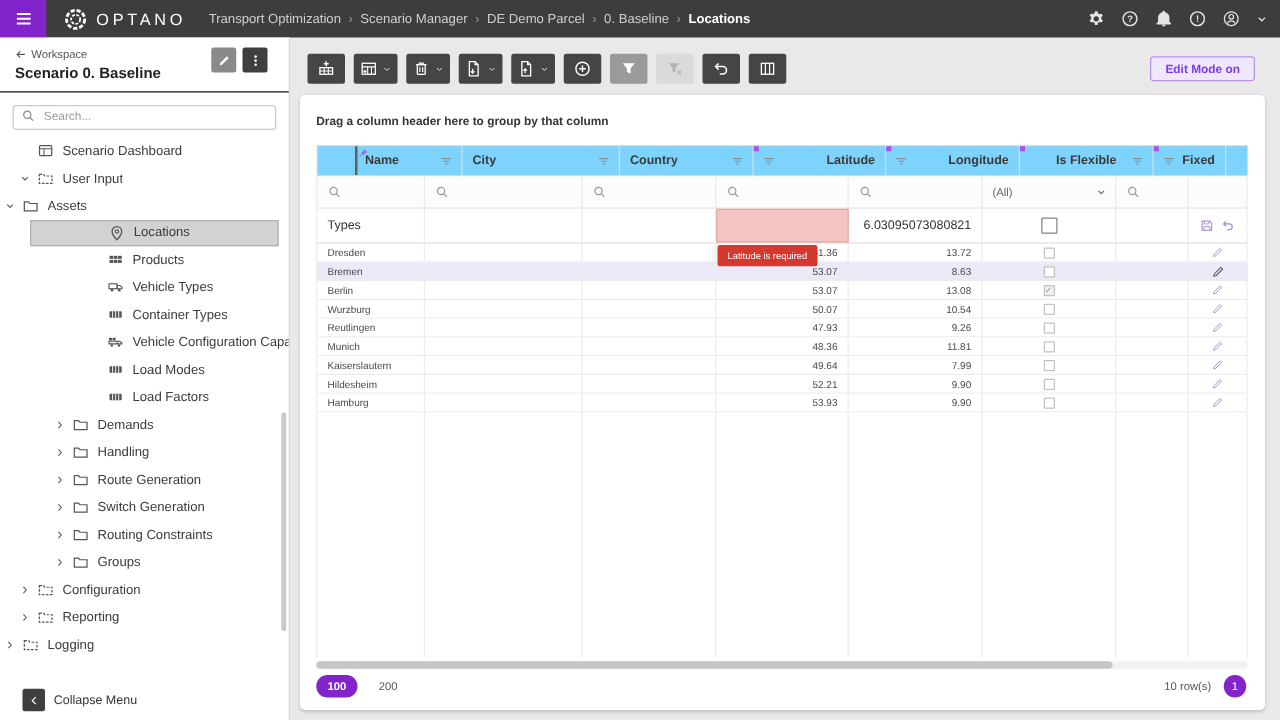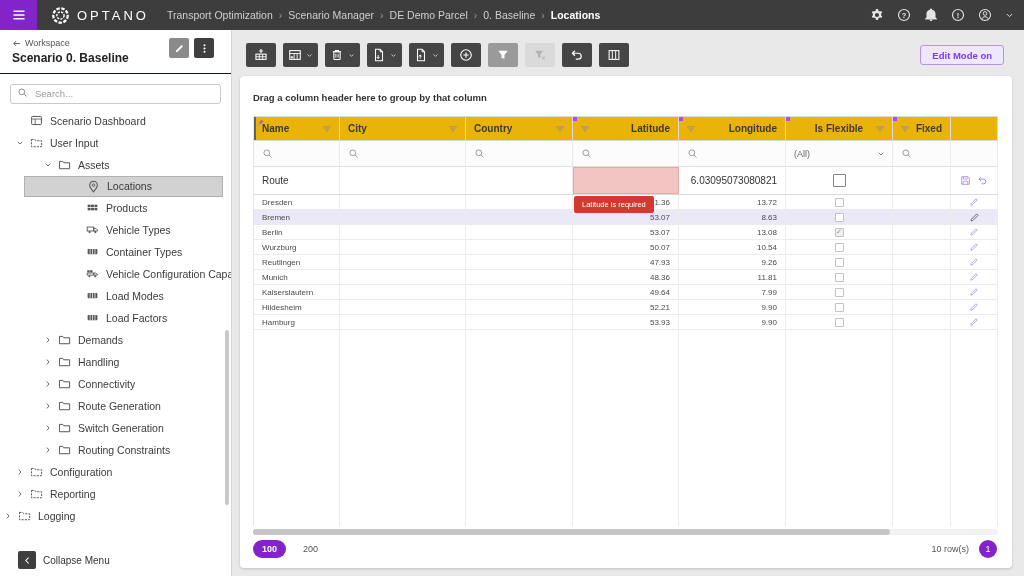--- a/index.html
+++ b/index.html
@@ -49,21 +49,21 @@
   .tb-group { display:flex; gap:7px; }
   .tb-btn { height:24px; min-width:30px; background:var(--tbbtn,#454545); border:none; border-radius:2px; color:#fff; display:flex; align-items:center; justify-content:center; cursor:pointer; padding:0 5px; gap:4px; }
   .tb-btn.active { background:#9a9a9a; }
   .tb-btn.disabled { background:#dadada; color:#b3b3b3; cursor:default; }
   .caret { color:inherit; opacity:.9; }
   .edit-mode { margin-left:auto; height:20px; padding:0 11px; border-radius:3px; border:1px solid #b893e6; background:var(--lightpurple,#efe7fb); color:#7c3aed; font-size:9.5px; font-weight:bold; cursor:pointer; font-family:inherit; }
 
   .card { position:absolute; left:8px; top:46px; width:772px; height:492px; background:#fff; border-radius:4px; box-shadow:0 1px 3px rgba(0,0,0,.18); }
   .group-hint { position:absolute; left:13px; top:16px; font-size:9.5px; font-weight:bold; color:#333; }
   .grid { position:absolute; left:13px; top:40px; width:745px; height:410px; display:flex; flex-direction:column; border-left:1px solid #e6e6e6; }
-  .hrow { display:flex; height:25px; background:#eab308; border-top:1px solid #dcdcdc; border-bottom:1px solid #d8d8d8; flex:none; }
+  .hrow { display:flex; height:25px; background:#7dd3fc; border-top:1px solid #dcdcdc; border-bottom:1px solid #d8d8d8; flex:none;padding-left:30px; }
   .hcell { position:relative; display:flex; align-items:center; font-size:10px; font-weight:bold; color:#3a3a3a; border-right:1px solid #dcdcdc; cursor:pointer; }
   .hcell.first { box-shadow:inset 2px 0 0 #606060; }
   .hcell.al { justify-content:space-between; padding:0 6px 0 8px; }
   .hcell.ar { justify-content:space-between; padding:0 8px 0 6px; }
   .hcell.ac { justify-content:center; }
   .hcell.ac .hfilter { position:absolute; right:6px; }
   .hfilter { color:#8d8d8d; }
   .req-dot { position:absolute; left:0; top:0; width:4px; height:4px; background:#b14aed; }
   .colpin { position:absolute; left:2px; top:1px; color:#a44bd3; }
   .frow { display:flex; height:26px; background:#fcfcfc; border-bottom:1px solid #e0e0e0; flex:none; }
@@ -223,21 +223,21 @@
               </svg>
             </span>
           </span>
           <span class="ic ticon" style="width: 13px; height: 13px;">
             <svg viewBox="0 0 16 16">
               <path d="M1.8 4.2h4.1l1.3 1.7h7.1v7.3H1.8z" fill="none" stroke="currentColor" stroke-width="1.2" stroke-dasharray="2.6 1.4"></path>
             </svg>
           </span>
           <span class="tlabel">User Input</span>
         </div>
-        <div class="titem" style="padding-left: 40px;">
+        <div class="titem" style="">
           <span class="exp">
             <span class="ic" style="width: 8px; height: 8px;">
               <svg viewBox="0 0 16 16">
                 <path d="M3.5 5.5 8 10l4.5-4.5" fill="none" stroke="currentColor" stroke-width="1.7"></path>
               </svg>
             </span>
           </span>
           <span class="ic ticon" style="width: 13px; height: 13px;">
             <svg viewBox="0 0 16 16">
               <path d="M1.8 4.2h4.1l1.3 1.7h7.1v7.3H1.8z" fill="none" stroke="currentColor" stroke-width="1.2"></path>
@@ -362,66 +362,66 @@
               <svg viewBox="0 0 16 16">
                 <path d="M5.5 3 10 8l-4.5 5" fill="none" stroke="currentColor" stroke-width="1.7"></path>
               </svg>
             </span>
           </span>
           <span class="ic ticon" style="width: 13px; height: 13px;">
             <svg viewBox="0 0 16 16">
               <path d="M1.8 4.2h4.1l1.3 1.7h7.1v7.3H1.8z" fill="none" stroke="currentColor" stroke-width="1.2"></path>
             </svg>
           </span>
-          <span class="tlabel">Connectivity</span>
+          <span class="tlabel">Route Generation</span>
         </div>
         <div class="titem" style="padding-left: 40px;">
           <span class="exp">
             <span class="ic" style="width: 8px; height: 8px;">
               <svg viewBox="0 0 16 16">
                 <path d="M5.5 3 10 8l-4.5 5" fill="none" stroke="currentColor" stroke-width="1.7"></path>
               </svg>
             </span>
           </span>
           <span class="ic ticon" style="width: 13px; height: 13px;">
             <svg viewBox="0 0 16 16">
               <path d="M1.8 4.2h4.1l1.3 1.7h7.1v7.3H1.8z" fill="none" stroke="currentColor" stroke-width="1.2"></path>
             </svg>
           </span>
-          <span class="tlabel">Route Generation</span>
+          <span class="tlabel">Switch Generation</span>
         </div>
         <div class="titem" style="padding-left: 40px;">
           <span class="exp">
             <span class="ic" style="width: 8px; height: 8px;">
               <svg viewBox="0 0 16 16">
                 <path d="M5.5 3 10 8l-4.5 5" fill="none" stroke="currentColor" stroke-width="1.7"></path>
               </svg>
             </span>
           </span>
           <span class="ic ticon" style="width: 13px; height: 13px;">
             <svg viewBox="0 0 16 16">
               <path d="M1.8 4.2h4.1l1.3 1.7h7.1v7.3H1.8z" fill="none" stroke="currentColor" stroke-width="1.2"></path>
             </svg>
           </span>
-          <span class="tlabel">Switch Generation</span>
+          <span class="tlabel">Routing Constraints</span>
         </div>
         <div class="titem" style="padding-left: 40px;">
           <span class="exp">
             <span class="ic" style="width: 8px; height: 8px;">
               <svg viewBox="0 0 16 16">
                 <path d="M5.5 3 10 8l-4.5 5" fill="none" stroke="currentColor" stroke-width="1.7"></path>
               </svg>
             </span>
           </span>
           <span class="ic ticon" style="width: 13px; height: 13px;">
             <svg viewBox="0 0 16 16">
               <path d="M1.8 4.2h4.1l1.3 1.7h7.1v7.3H1.8z" fill="none" stroke="currentColor" stroke-width="1.2"></path>
             </svg>
           </span>
-          <span class="tlabel">Routing Constraints</span>
+          <span class="tlabel">Groups</span>
         </div>
         <div class="titem" style="padding-left: 12px;">
           <span class="exp">
             <span class="ic" style="width: 8px; height: 8px;">
               <svg viewBox="0 0 16 16">
                 <path d="M5.5 3 10 8l-4.5 5" fill="none" stroke="currentColor" stroke-width="1.7"></path>
               </svg>
             </span>
           </span>
           <span class="ic ticon" style="width: 13px; height: 13px;">
@@ -710,21 +710,21 @@
                 <svg viewBox="0 0 16 16">
                   <circle cx="7" cy="7" r="4.2" fill="none" stroke="currentColor" stroke-width="1.4"></circle>
                   <path d="m10.2 10.2 3.6 3.6" stroke="currentColor" stroke-width="1.4"></path>
                 </svg>
               </span>
             </div>
             <div class="fcell" style="width: 47px; flex: 0 0 auto;"></div>
           </div>
         <div class="error-tip">Latitude is required</div>
       <div class="row editing">
-            <div class="cell" style="width: 86px; flex: 0 0 auto;">Route</div>
+            <div class="cell" style="width: 86px; flex: 0 0 auto;">Types</div>
             <div class="cell" style="width: 126px; flex: 0 0 auto;"></div>
             <div class="cell" style="width: 107px; flex: 0 0 auto;"></div>
             <div class="cell r err" style="width: 106px; flex: 0 0 auto;"></div>
             <div class="cell r" style="width: 107px; flex: 0 0 auto;">6.03095073080821</div>
             <div class="cell c" style="width: 107px; flex: 0 0 auto;">
               <span class="cb big"></span>
             </div>
             <div class="cell" style="width: 58px; flex: 0 0 auto;"></div>
             <div class="cell c acts" style="width: 47px; flex: 0 0 auto;">
               <span class="ic row-ic" style="width: 11px; height: 11px;">

